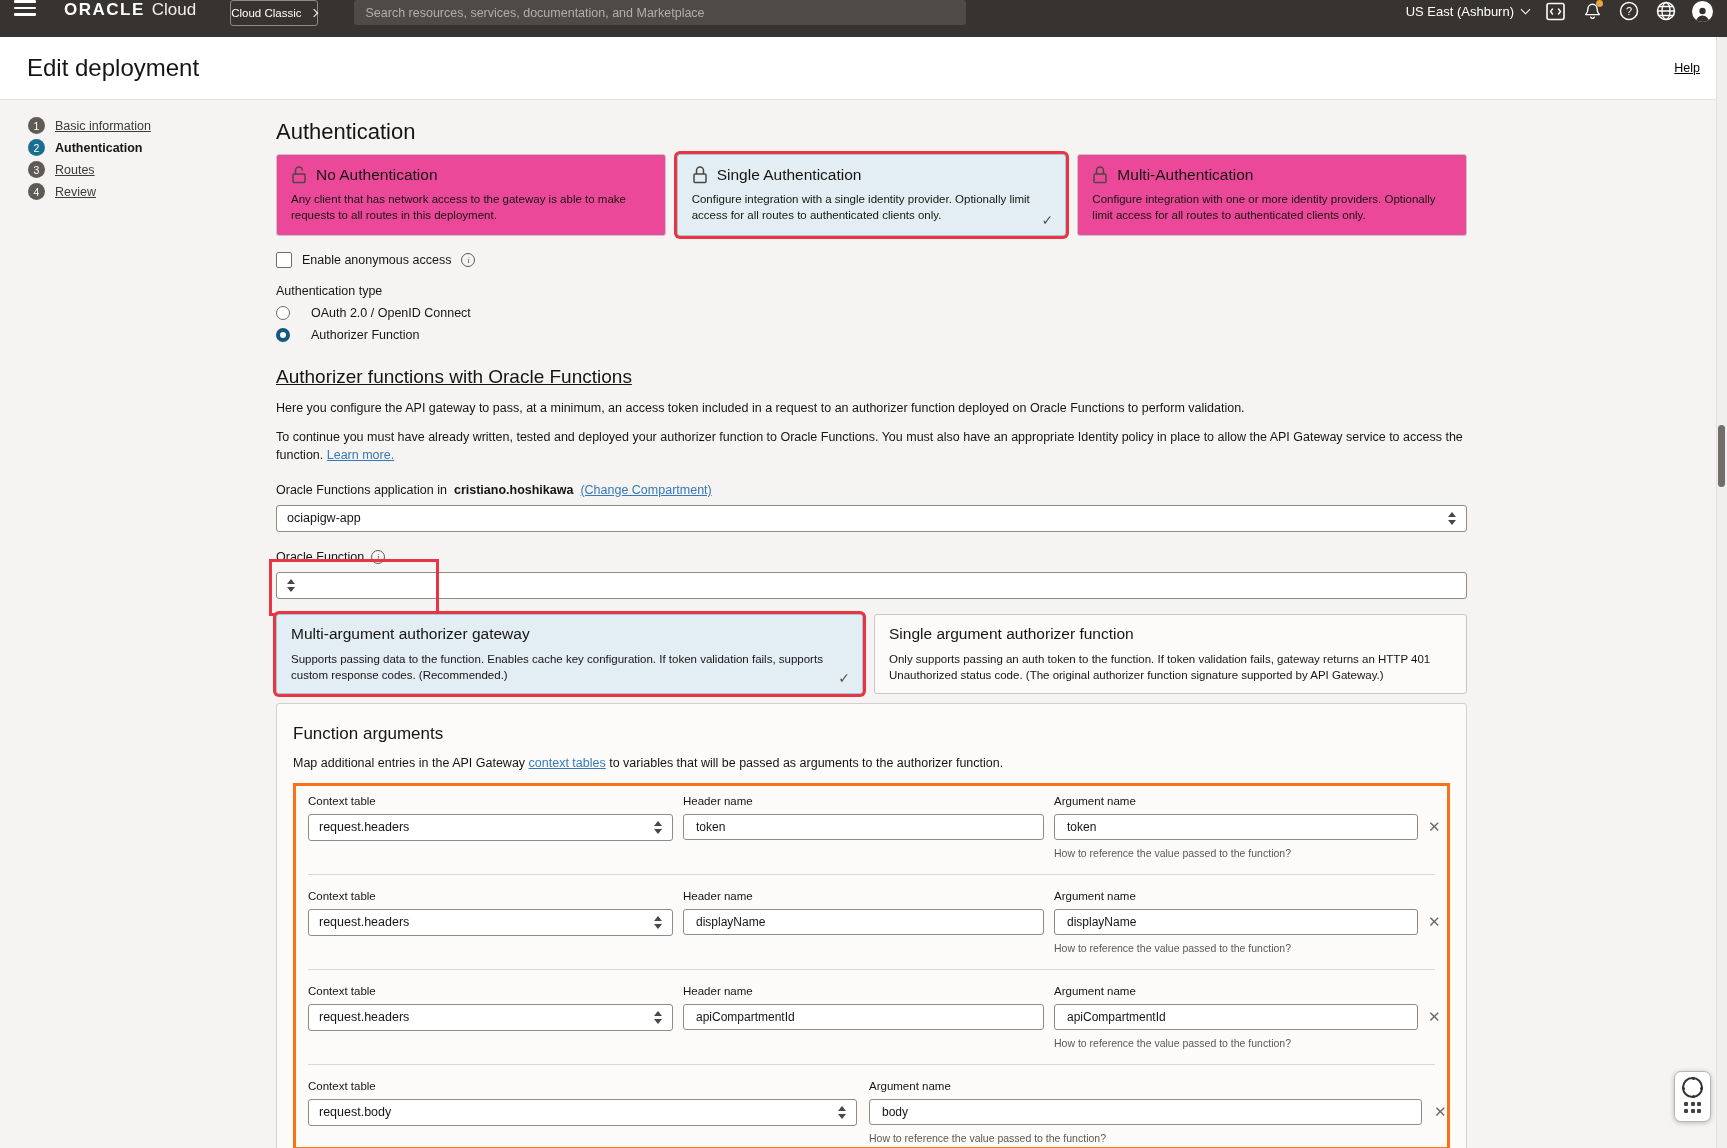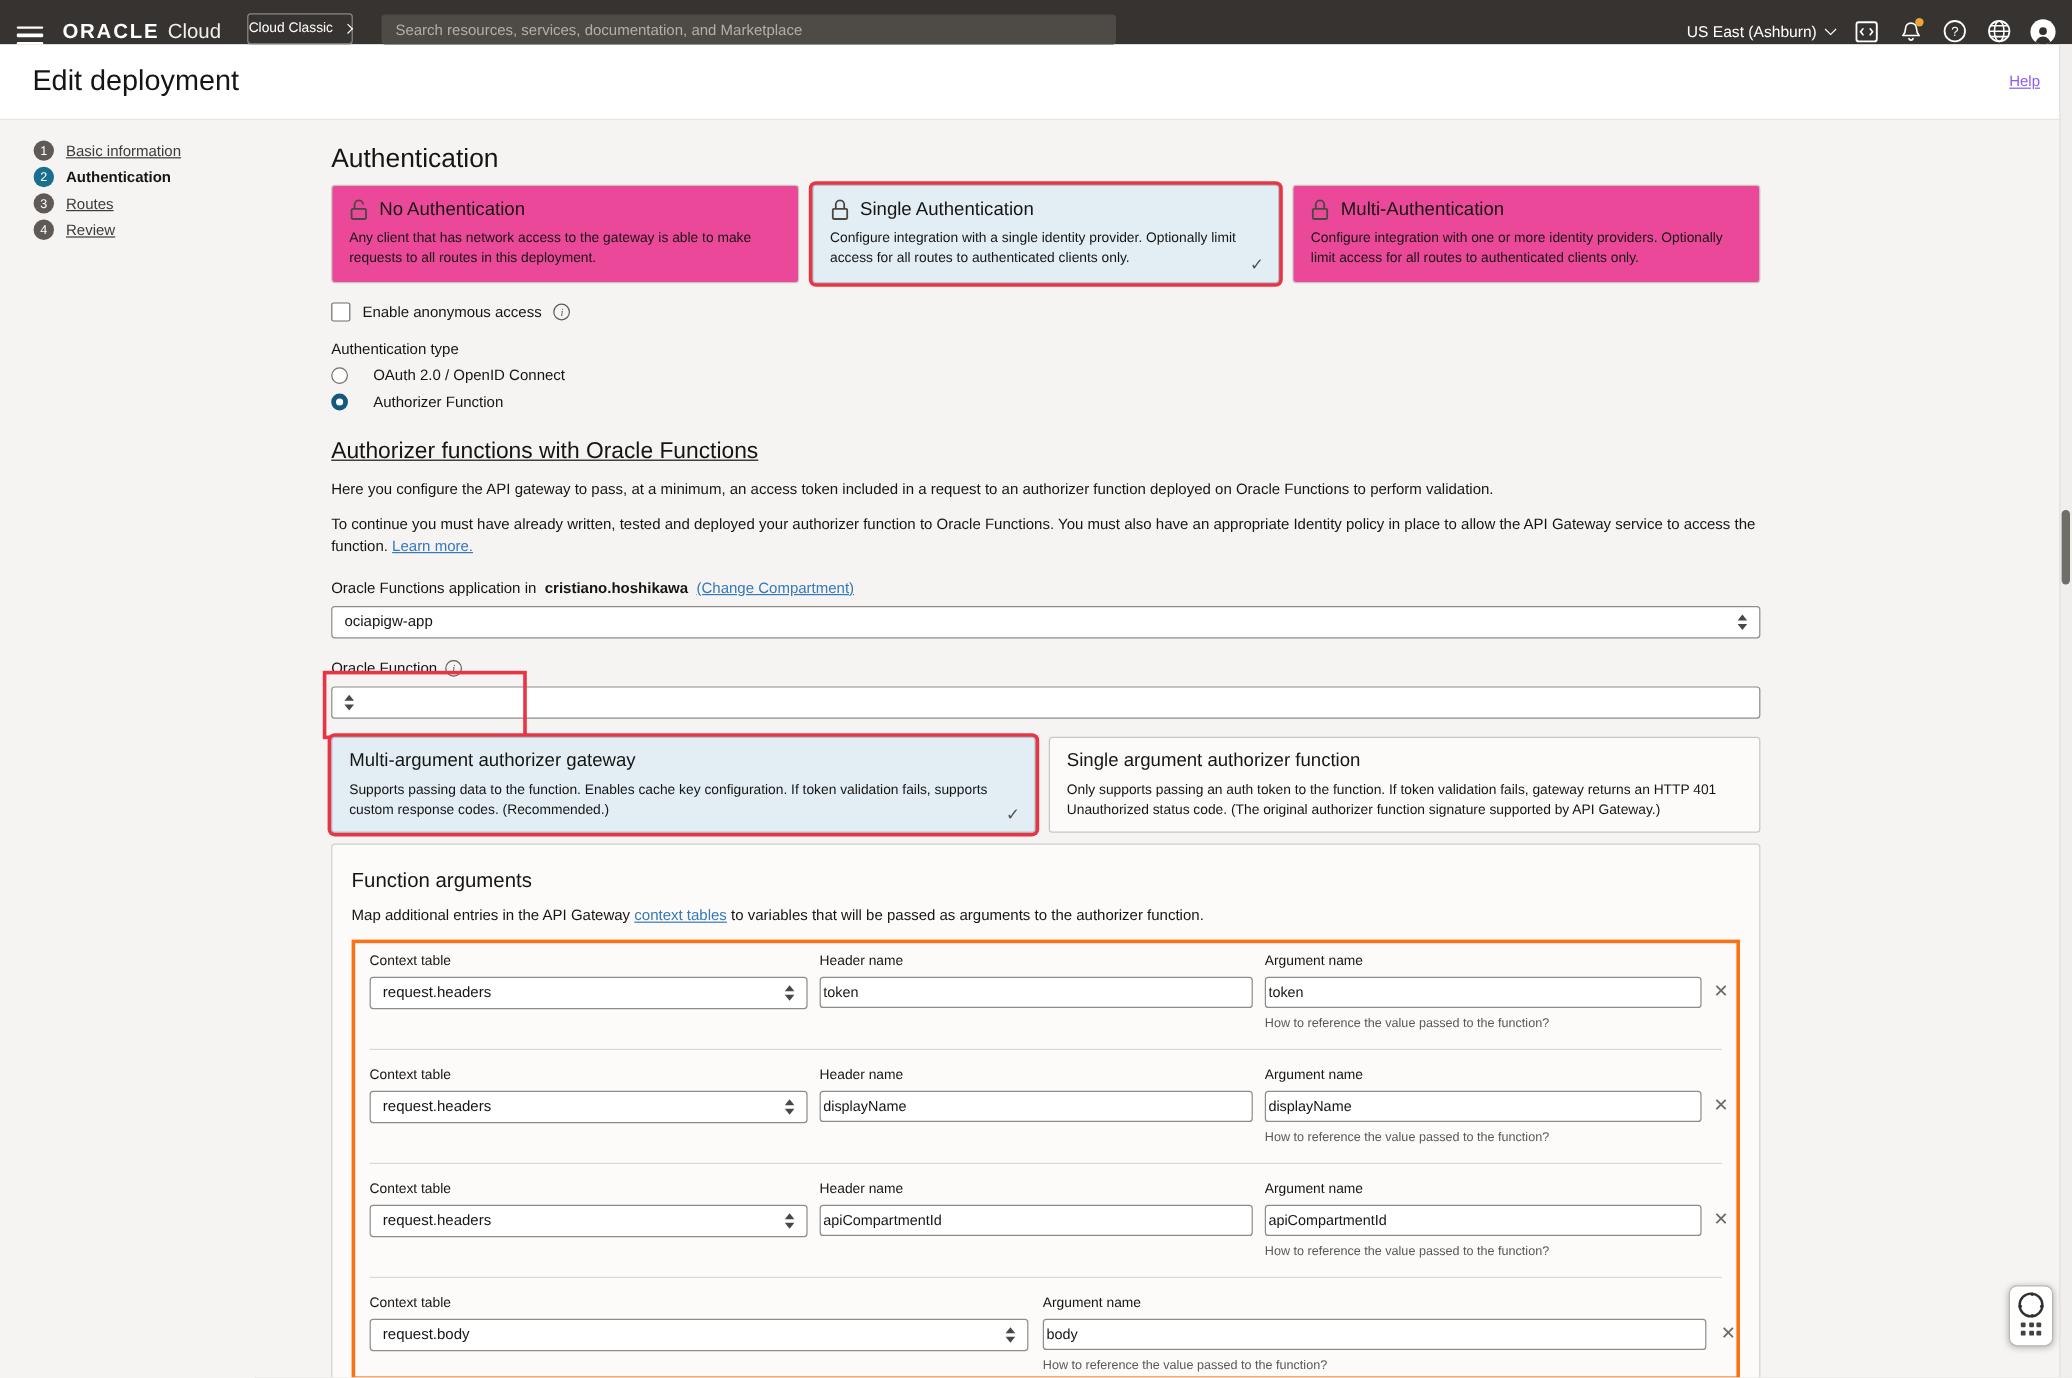--- a/index.html
+++ b/index.html
@@ -1,21 +1,21 @@
 <!DOCTYPE html>
 <html><head>
 <meta charset="utf-8">
 <style>
   * { margin:0; padding:0; box-sizing:border-box; }
   html,body { background:#e8e6e4; }
   body { font-family:"Liberation Sans", sans-serif; color:#161513; }
   .screen { position:relative; width:1727px; height:1148px; background:#f5f4f2; overflow:hidden; }
 
   
-  .topbar { height:37px; background:#373330; display:flex; align-items:flex-end; padding:0 14px; color:#fff; }
+  .topbar { height:37px; background:#373330; display:flex; align-items:flex-start; padding:0 14px; color:#fff;gap:12px; }
   .hamburger { width:22px; display:flex; flex-direction:column; gap:4px; cursor:pointer; }
   .hamburger span { display:block; height:2.5px; background:#fff; border-radius:1px; }
   .brand { display:flex; align-items:baseline; margin-left:16px; white-space:nowrap; }
   .brand .oracle { font-weight:800; font-size:17px; letter-spacing:1.5px; }
   .brand .cloud { font-weight:300; font-size:17px; margin-left:7px; color:#f1efec; }
   .cloud-classic { margin-left:22px; height:26px; border:1px solid #8d8985; border-radius:3px;
     display:flex; align-items:center; gap:9px; padding:0 0; font-size:11.5px; color:#fff; cursor:pointer; white-space:nowrap; }
   .chev-right { width:6px; height:6px; border-top:1.5px solid #fff; border-right:1.5px solid #fff; transform:rotate(45deg); }
   .tb-search { margin-left:24px; width:612px; height:25px; background:#4e4a46; border:none; border-radius:3px;
     color:#dcd9d6; font-size:12.5px; padding:0 12px; font-family:"Liberation Sans", sans-serif; }
@@ -24,21 +24,21 @@
   .region { display:flex; align-items:center; gap:8px; font-size:13px; cursor:pointer; white-space:nowrap; }
   .chev-down { width:7px; height:7px; border-right:1.5px solid #fff; border-bottom:1.5px solid #fff; transform:rotate(45deg); margin-top:-3px; }
   .tb-icon { width:22px; height:22px; display:flex; align-items:center; justify-content:center; position:relative; cursor:pointer; }
   .tb-icon svg { display:block; }
   .bell-dot { position:absolute; top:0; right:0; width:7px; height:7px; border-radius:50%; }
   .avatar { width:21px; height:21px; border-radius:50%; background:#fff; display:flex; align-items:flex-end; justify-content:center; overflow:hidden; }
 
   
   .page-header { height:63px; background:#fff; display:flex; align-items:center; padding:0 27px; border-bottom:1px solid #e7e5e3; }
   .page-title { font-size:24px; font-weight:400; color:#161513; }
-  .help-link { margin-left:auto; font-size:12.5px; color:#8b5cf6; text-decoration:underline; cursor:pointer; }
+  .help-link { margin-left:auto; font-size:12.5px; color:#000000; text-decoration:underline; cursor:pointer; }
 
   
   .content { position:relative; }
   .steps { position:absolute; left:28px; top:17px; display:flex; flex-direction:column; gap:5px; }
   .step { display:flex; align-items:center; gap:10px; height:17px; cursor:pointer; }
   .step-circle { width:17px; height:17px; border-radius:50%; background:#5f5a55; color:#fff; font-size:10.5px;
     display:flex; align-items:center; justify-content:center; flex:none; }
   .step.active .step-circle { background:#1a6e8e; }
   .step-label { font-size:12.5px; color:#3f3a36; text-decoration:underline; }
   .step.active .step-label { font-weight:700; color:#161513; text-decoration:none; }
@@ -91,21 +91,21 @@
   .mode-title { font-size:15.5px; margin-bottom:8px; font-weight:400; }
 
   
   .panel { margin-top:9px; background:#fcfbfa; border:1px solid #d2d0ce; border-radius:3px; padding:20px 16px 14px 16px; }
   .h3 { font-size:17px; font-weight:400; }
   .panel-intro { margin-top:12px; font-size:12.5px; }
   .args-box { margin-top:13px; border:3px solid #f97316; padding:9px 12px 3px 12px; }
   .arg-row { display:grid; grid-template-columns:365px 361px 364px 1fr; column-gap:10px; }
   .arg-row.last { grid-template-columns:549px 553px 1fr; column-gap:12px; }
   .cell-label { font-size:11.5px; margin-bottom:7px; }
-  .field { height:26px; background:#fff; border:1px solid #8f8b87; border-radius:3px; display:flex; align-items:center; padding:0 2px; font-size:12px; }
+  .field { height:26px; background:#fff; border:1px solid #8f8b87; border-radius:3px; display:flex; align-items:center; padding:0 12px; font-size:12px; }
   .field input { border:none; outline:none; width:100%; font-size:12px; font-family:"Liberation Sans", sans-serif; color:#161513; background:transparent; }
   .helper { margin-top:7px; font-size:10.5px; color:#5c5854; }
   .x-cell { display:flex; justify-content:flex-end; align-items:flex-start; padding-top:24px; }
   .x-btn { font-size:15px; color:#6e6a66; cursor:pointer; line-height:1; font-weight:300; }
   .row-sep { border-top:1px solid #dad8d6; margin:15px 0; }
 
   
   .scroll-track { position:absolute; right:0; top:37px; bottom:0; width:11px; background:#f1efed; border-left:1px solid #e2e0de; }
   .scroll-thumb { position:absolute; right:2px; top:425px; width:7px; height:62px; background:#716d69; border-radius:4px; cursor:pointer; }
   .float-widget { position:absolute; right:16px; bottom:26px; width:37px; height:51px; background:#fff; border:1px solid #b9b6b3;

